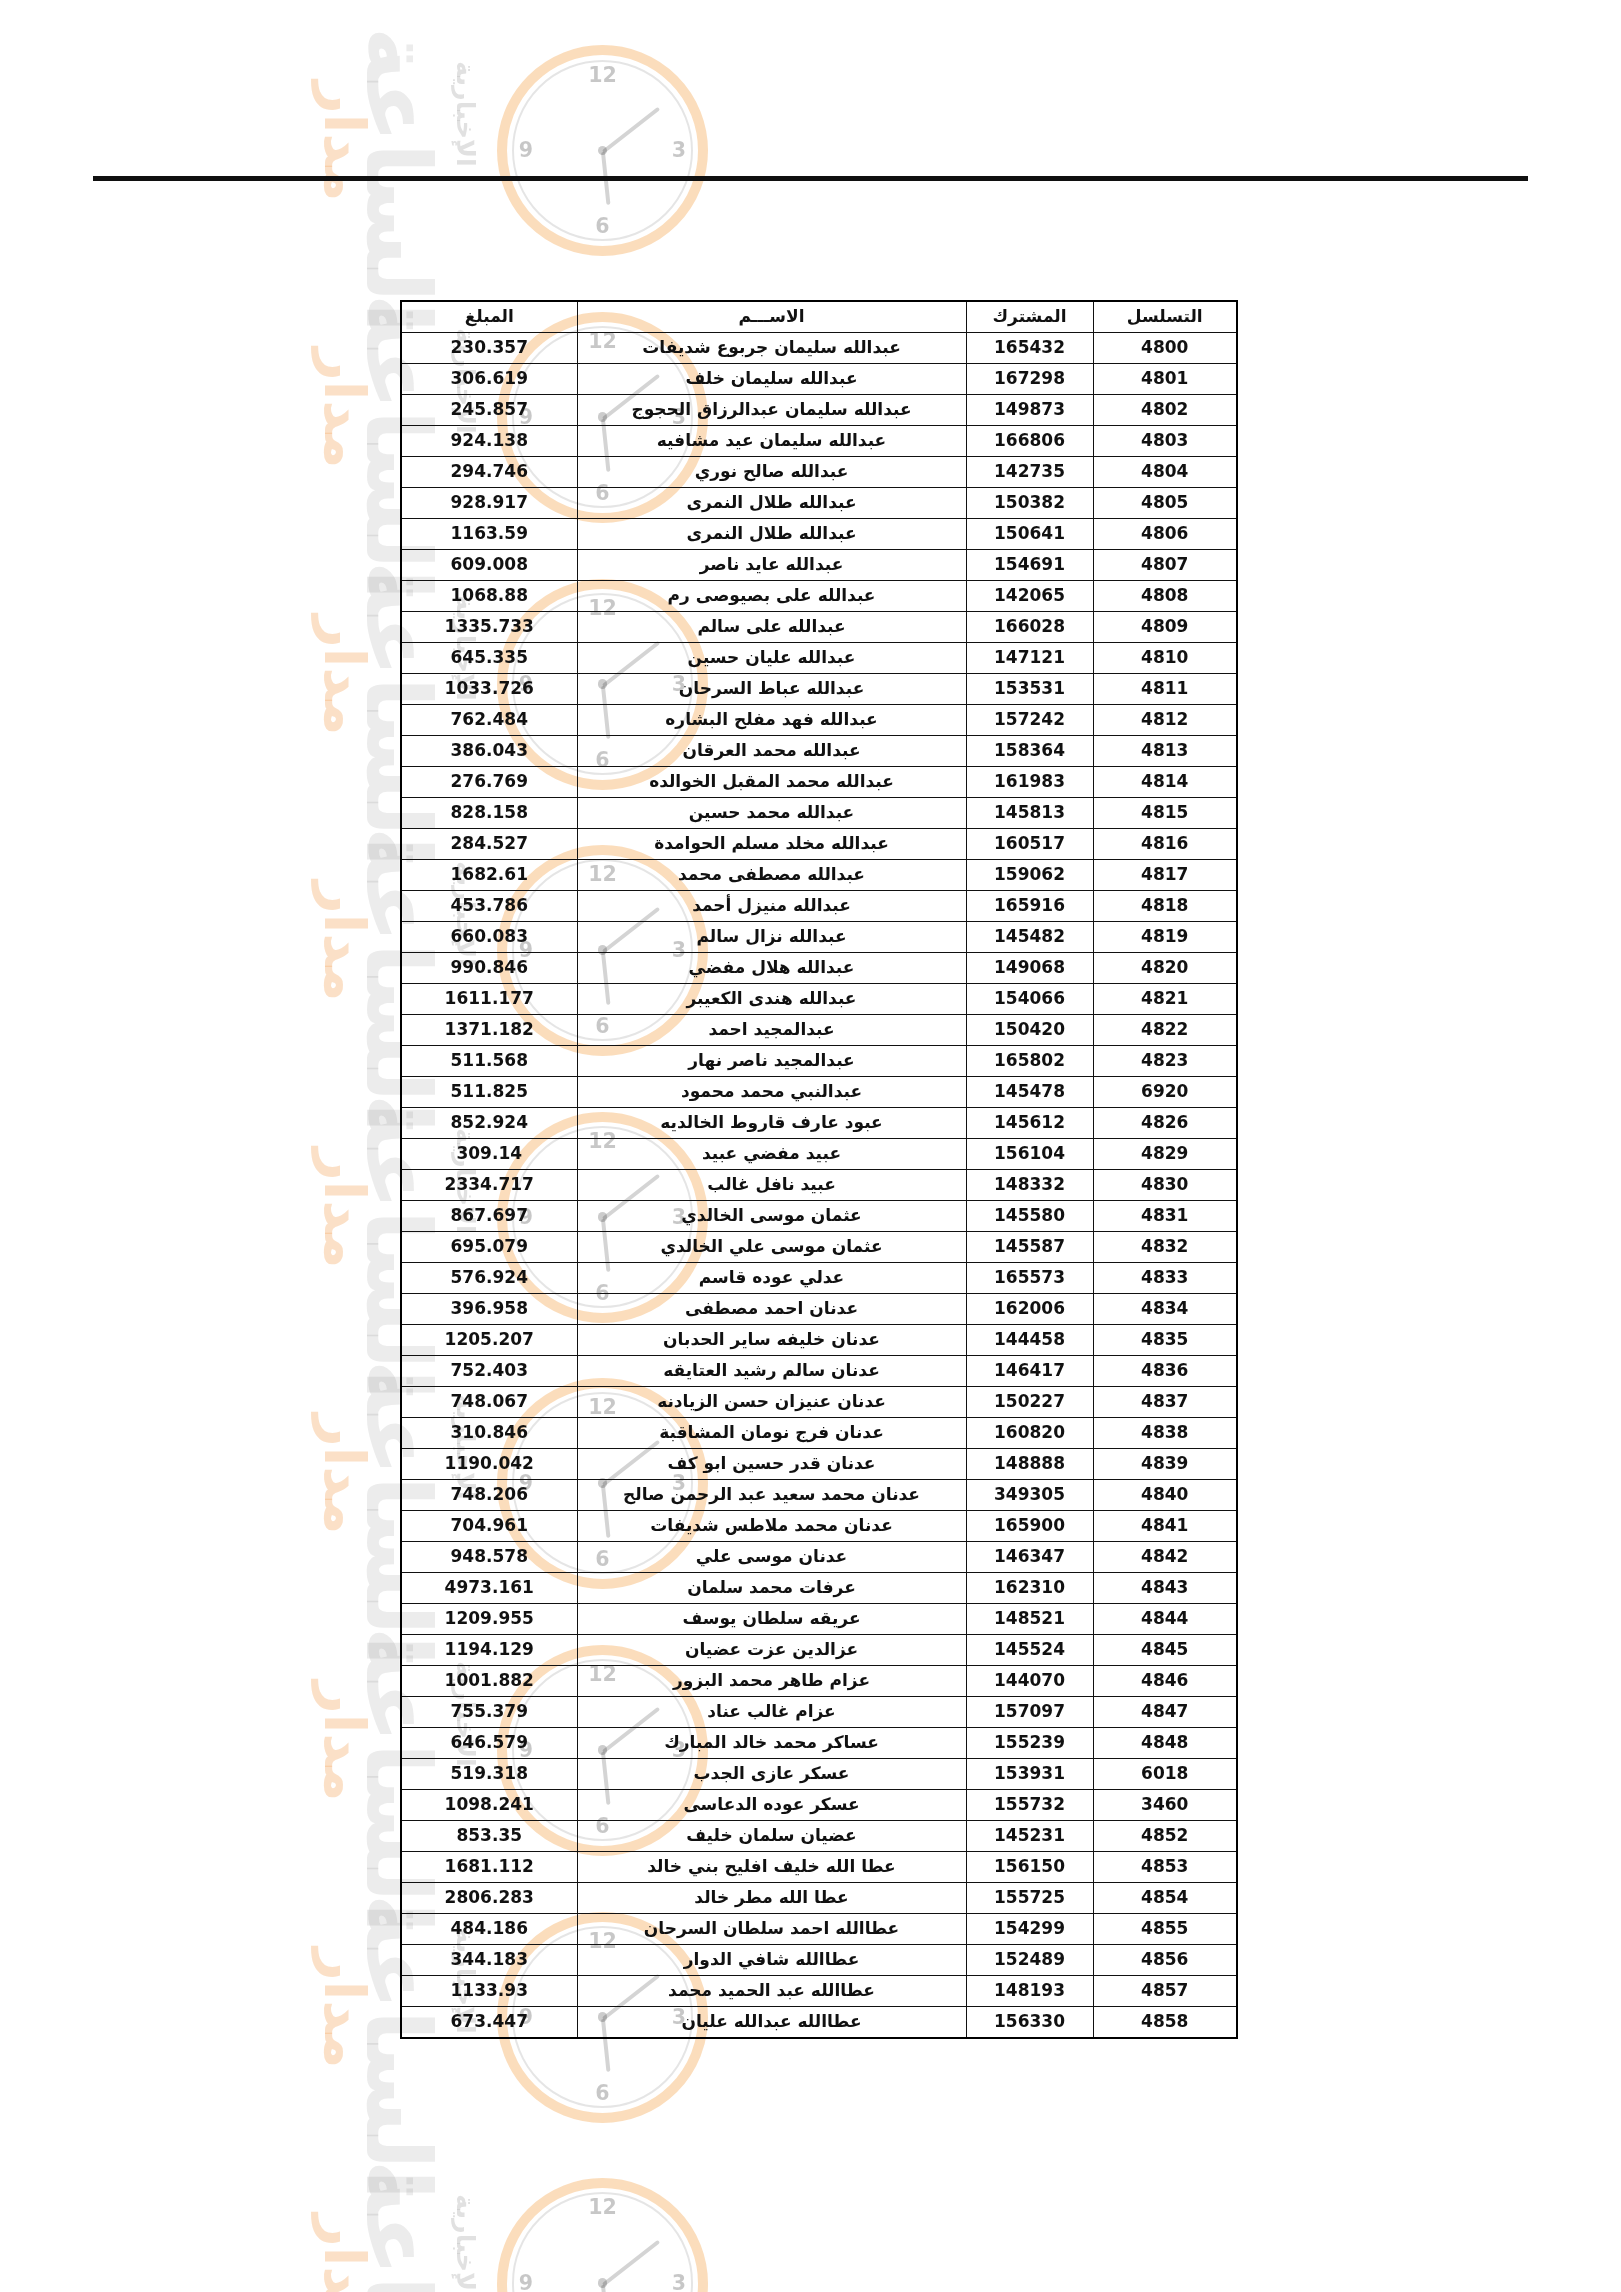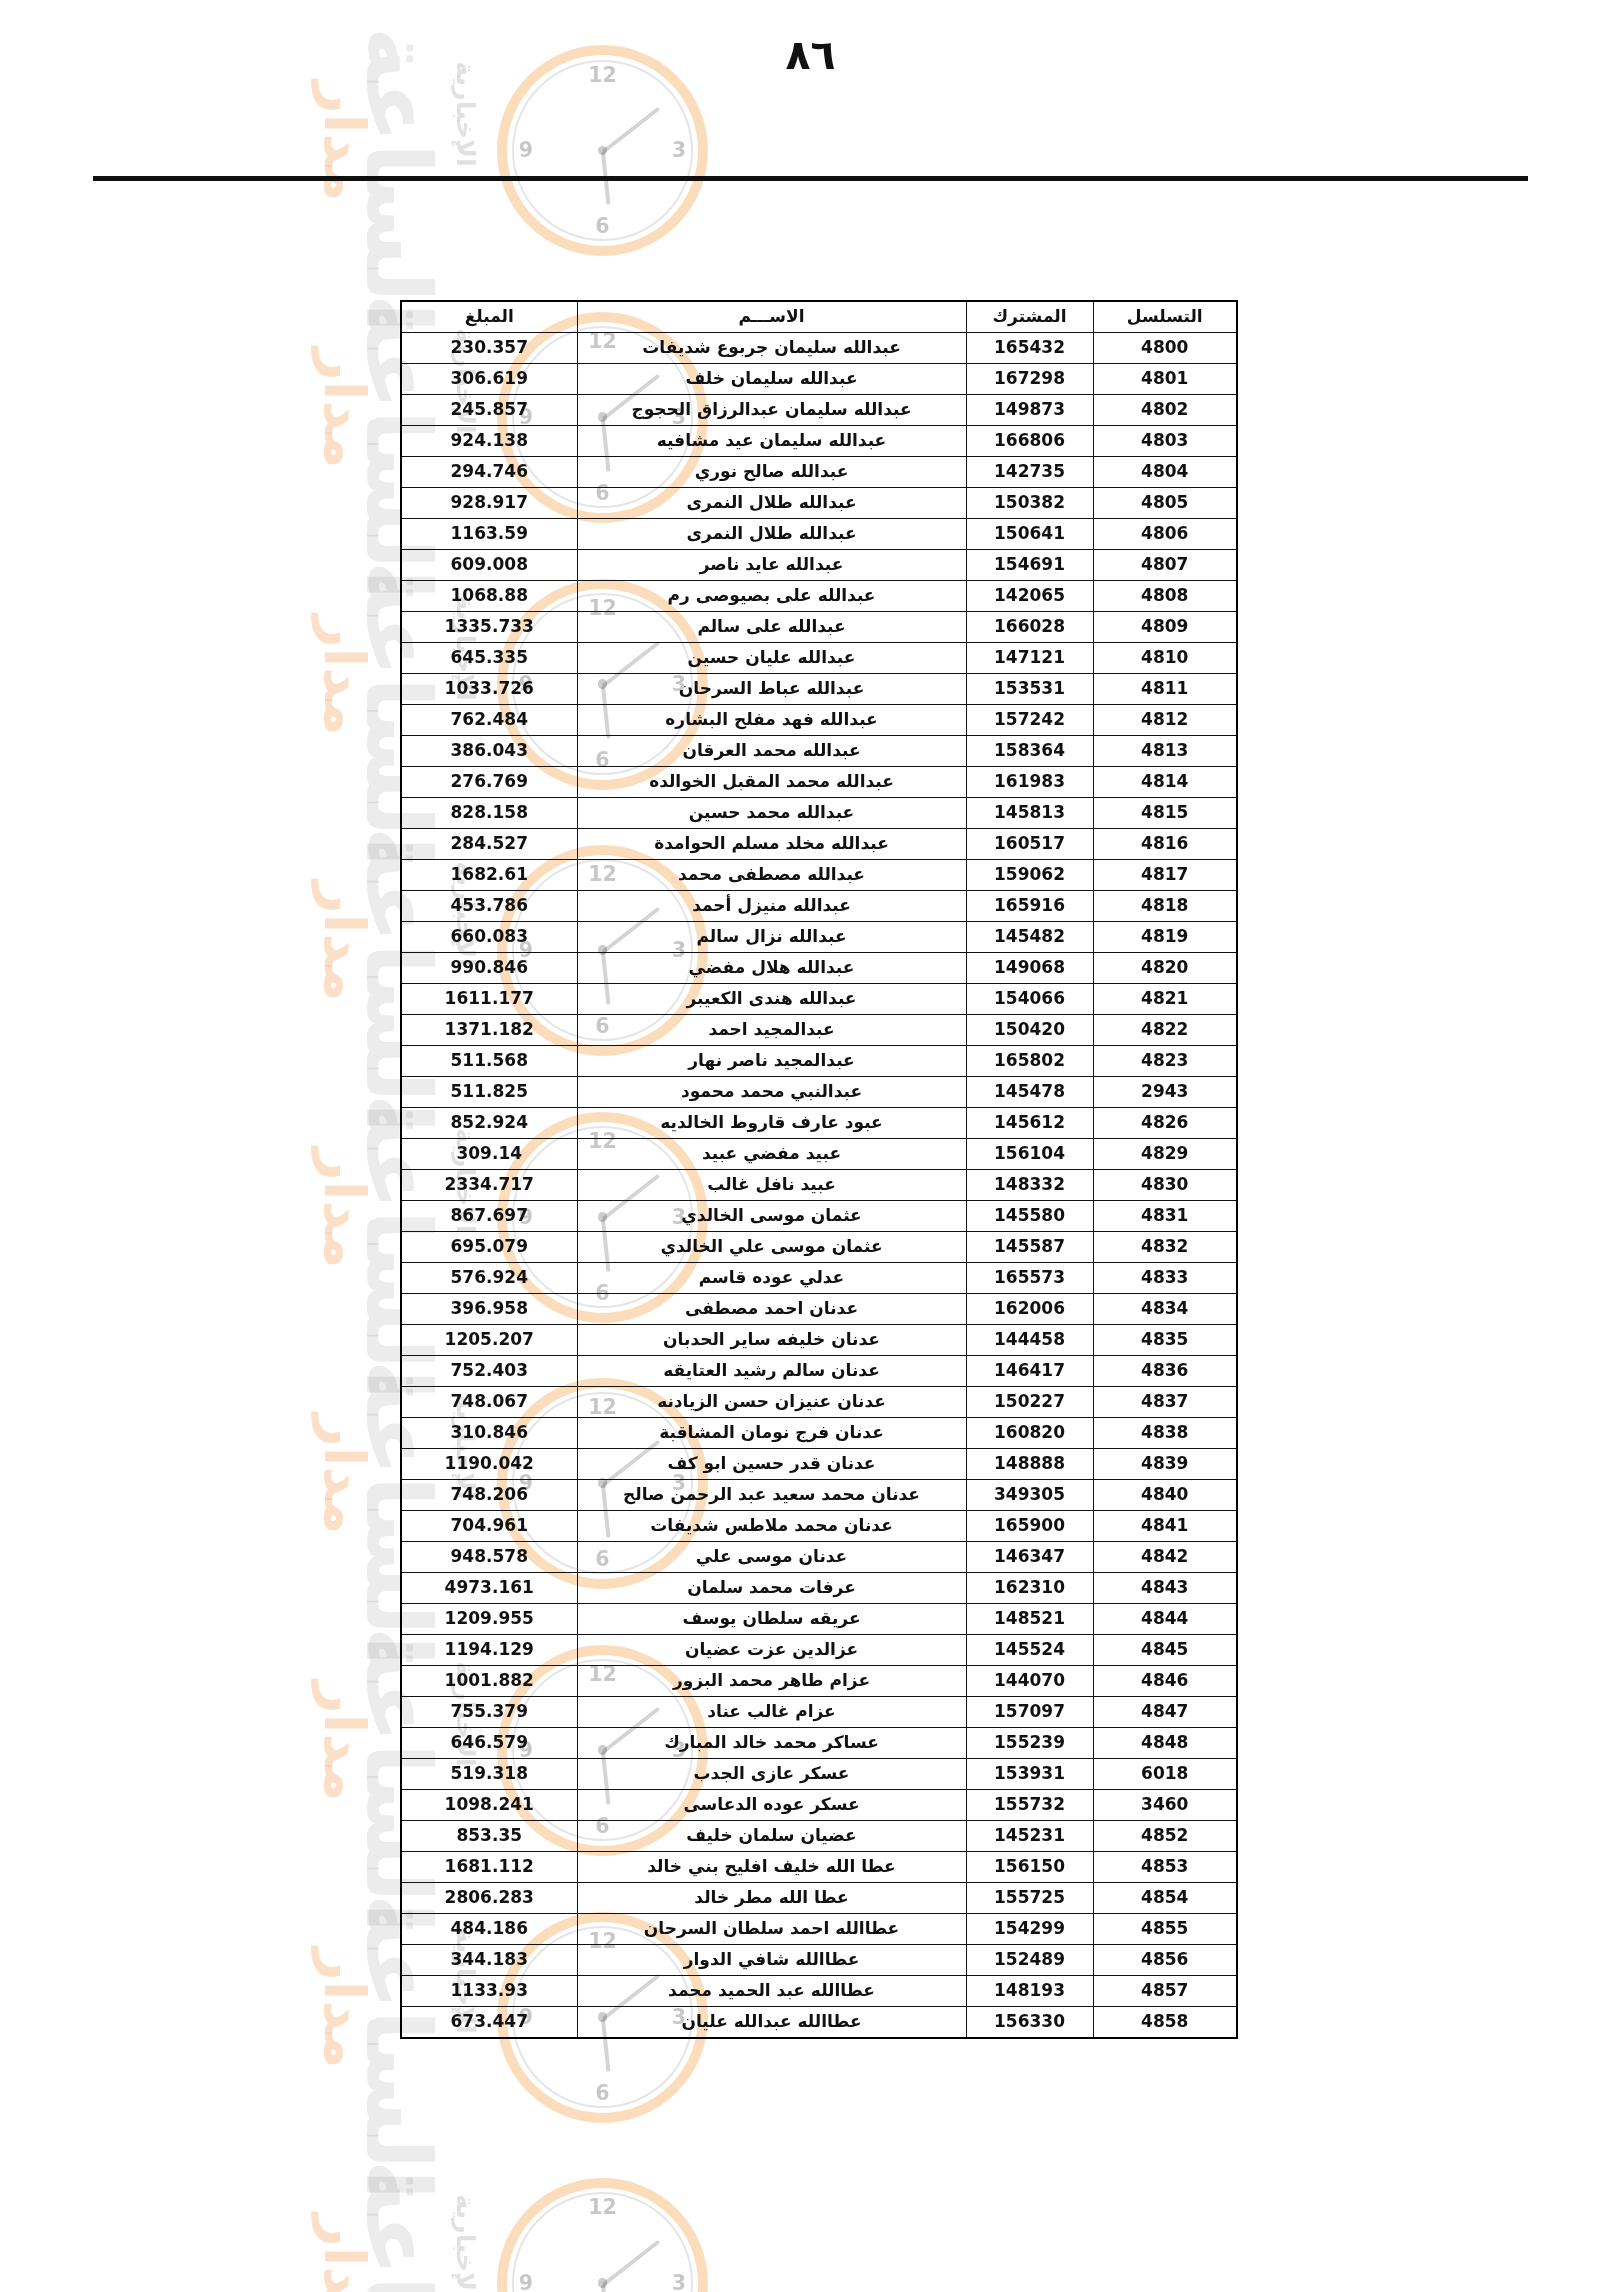--- a/index.html
+++ b/index.html
@@ -247,21 +247,20 @@
         <span class="num n3">3</span>
 
         <span class="num n9">9</span>
         <div class="hand h1"></div>
         <div class="hand h2"></div>
         <div class="dot"></div>
       </div>
     </div>
   </div>
 
-  <div class="page-number">٨٦</div>
   <div class="rule-line"></div>
 
   <table class="subs-table" dir="rtl">
     <colgroup>
       <col class="col-serial">
       <col class="col-subscriber">
       <col class="col-name">
       <col class="col-amount">
     </colgroup>
     <thead>
@@ -411,21 +410,21 @@
           <td>عبدالمجيد احمد</td>
           <td>1371.182</td>
         </tr>
         <tr>
           <td>4823</td>
           <td>165802</td>
           <td>عبدالمجيد ناصر نهار</td>
           <td>511.568</td>
         </tr>
         <tr>
-          <td>2943</td>
+          <td>6920</td>
           <td>145478</td>
           <td>عبدالنبي محمد محمود</td>
           <td>511.825</td>
         </tr>
         <tr>
           <td>4826</td>
           <td>145612</td>
           <td>عبود عارف قاروط الخالديه</td>
           <td>852.924</td>
         </tr>

